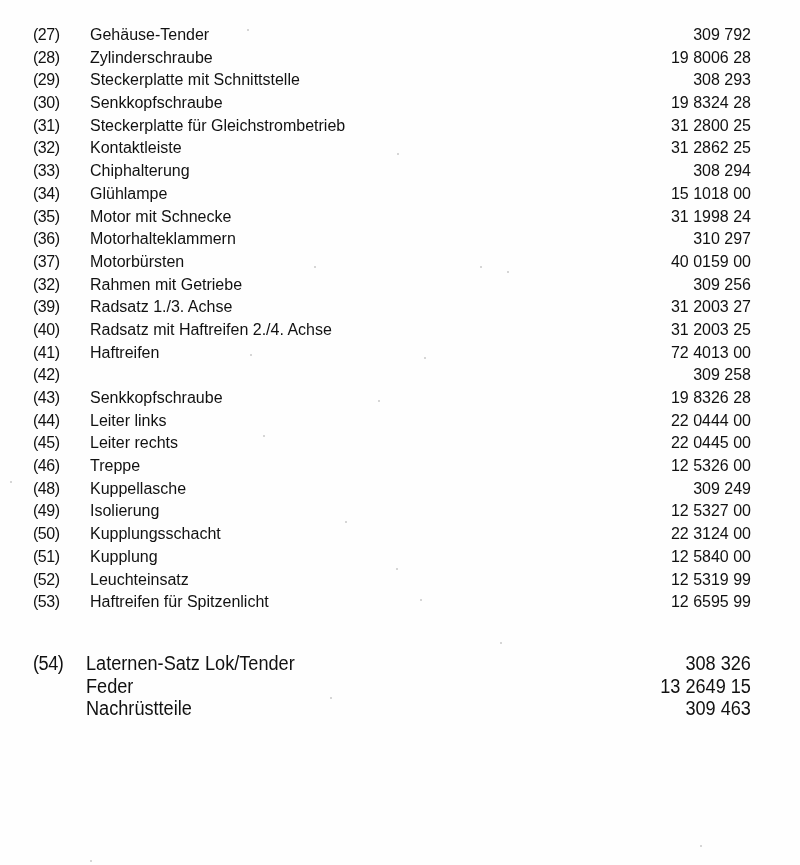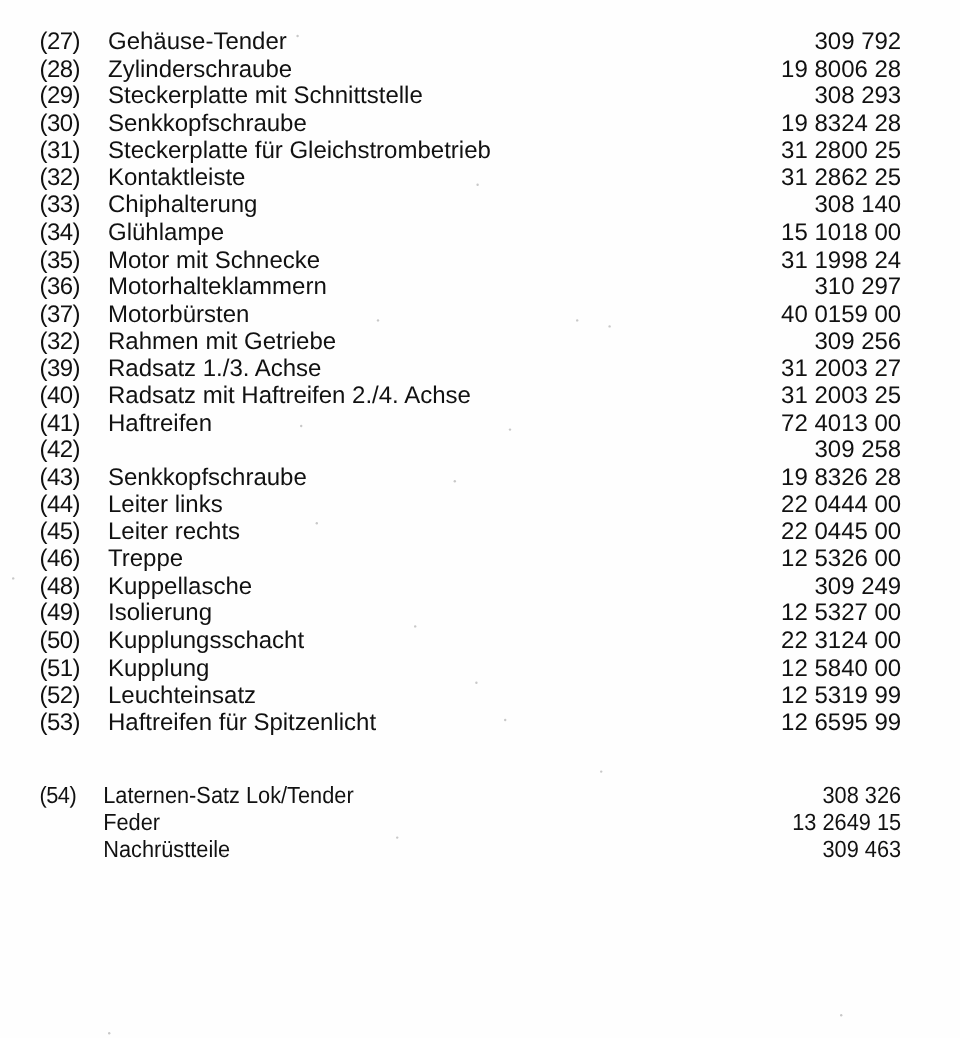--- a/index.html
+++ b/index.html
@@ -26,21 +26,21 @@
     .list {
       position: absolute;
       left: 33px;
       top: 24px;
       width: 718px;
     }
     .row {
       position: relative;
       height: 22.7px;
       line-height: 22.7px;
-      font-size: 20px;
+      font-size: 16px;
       white-space: nowrap;
     }
     .row .num {
       position: absolute;
       left: 0;
       top: 0;
       letter-spacing: -0.5px;
     }
     .row .desc {
       position: absolute;
@@ -102,21 +102,21 @@
         <span class="part">31 2800 25</span>
       </div>
       <div class="row">
         <span class="num">(32)</span>
         <span class="desc">Kontaktleiste</span>
         <span class="part">31 2862 25</span>
       </div>
       <div class="row">
         <span class="num">(33)</span>
         <span class="desc">Chiphalterung</span>
-        <span class="part">308 140</span>
+        <span class="part">308 294</span>
       </div>
       <div class="row">
         <span class="num">(34)</span>
         <span class="desc">Glühlampe</span>
         <span class="part">15 1018 00</span>
       </div>
       <div class="row">
         <span class="num">(35)</span>
         <span class="desc">Motor mit Schnecke</span>
         <span class="part">31 1998 24</span>

